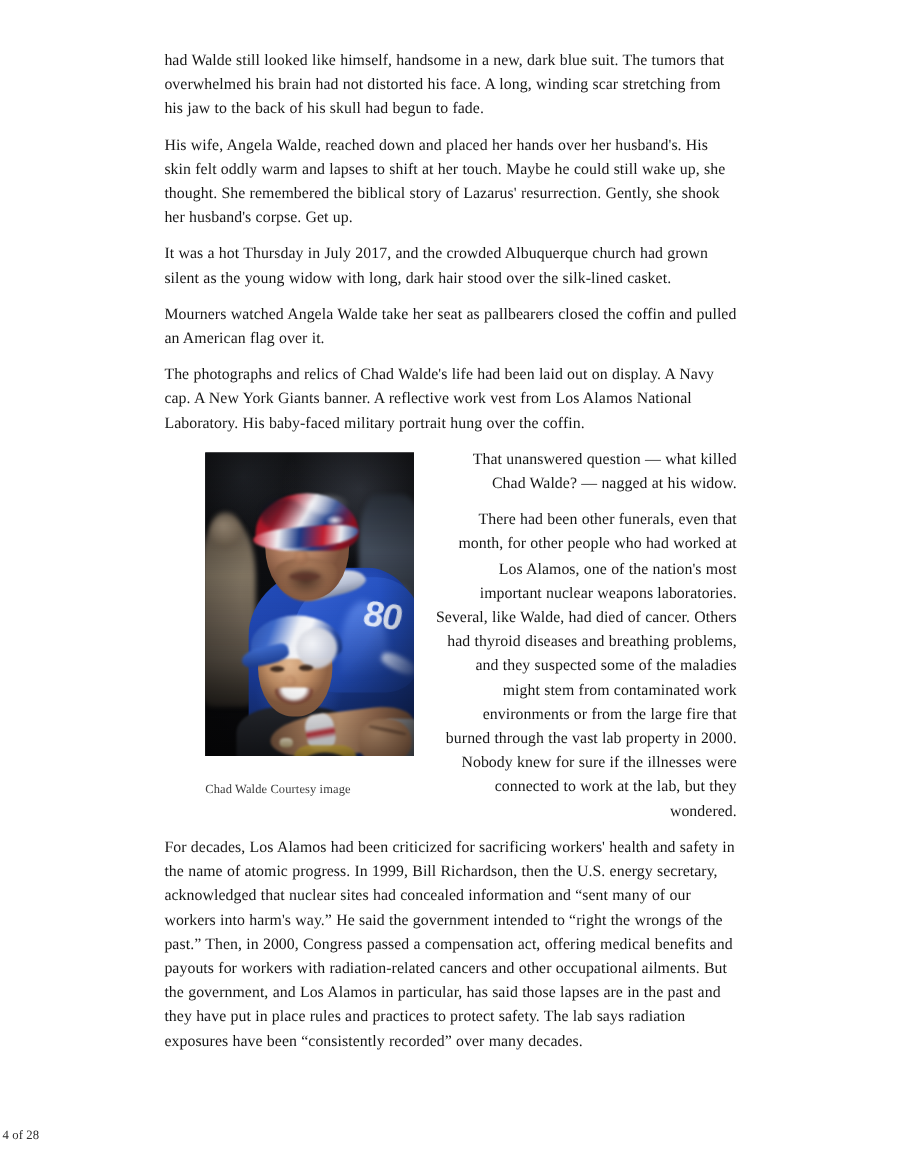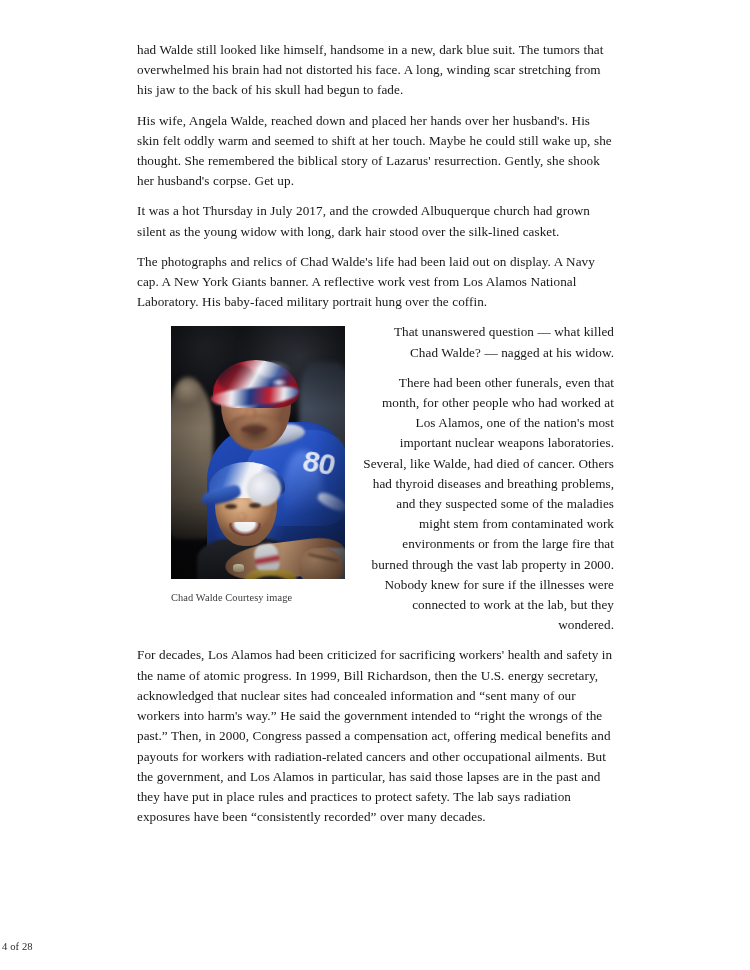--- a/index.html
+++ b/index.html
@@ -49,21 +49,21 @@
     width: 174px;
   }
   .figure .photo-frame {
     width: 174px;
     height: 253px;
     position: relative;
     overflow: hidden;
     background: #0a0a0c;
   }
   .figure .caption {
-    margin-top: 12px;
+    margin-top: 22px;
     font-size: 10.4px;
     line-height: 13px;
     color: #3a3a3a;
     letter-spacing: .1px;
   }
 
   .wrapped {
     overflow: hidden;
   }
   .wrapped p.para {
@@ -341,22 +341,23 @@
   }
 </style>
 </head>
 <body>
 
 <div id="page">
 
   <div id="content">
 
     <p class="para">had Walde still looked like himself, handsome in a new, dark blue suit. The tumors that overwhelmed his brain had not distorted his face. A long, winding scar stretching from his jaw to the back of his skull had begun to fade.</p>
-    <p class="para">His wife, Angela Walde, reached down and placed her hands over her husband's. His skin felt oddly warm and seemed to shift at her touch. Maybe he could still wake up, she thought. She remembered the biblical story of Lazarus' resurrection. Gently, she shook her husband's corpse. Get up.</p>
+    <p class="para">His wife, Angela Walde, reached down and placed her hands over her husband's. His skin felt oddly warm and lapses to shift at her touch. Maybe he could still wake up, she thought. She remembered the biblical story of Lazarus' resurrection. Gently, she shook her husband's corpse. Get up.</p>
     <p class="para">It was a hot Thursday in July 2017, and the crowded Albuquerque church had grown silent as the young widow with long, dark hair stood over the silk-lined casket.</p>
+    <p class="para">Mourners watched Angela Walde take her seat as pallbearers closed the coffin and pulled an American flag over it.</p>
     <p class="para">The photographs and relics of Chad Walde's life had been laid out on display. A Navy cap. A New York Giants banner. A reflective work vest from Los Alamos National Laboratory. His baby-faced military portrait hung over the coffin.</p>
 
     <div class="figure">
       <div class="photo-frame">
         <div class="layer bg-dark"></div>
         <div class="layer crowd-l"></div>
         <div class="layer crowd-l-head"></div>
         <div class="layer crowd-r"></div>
         <div class="layer crowd-r2"></div>
 

